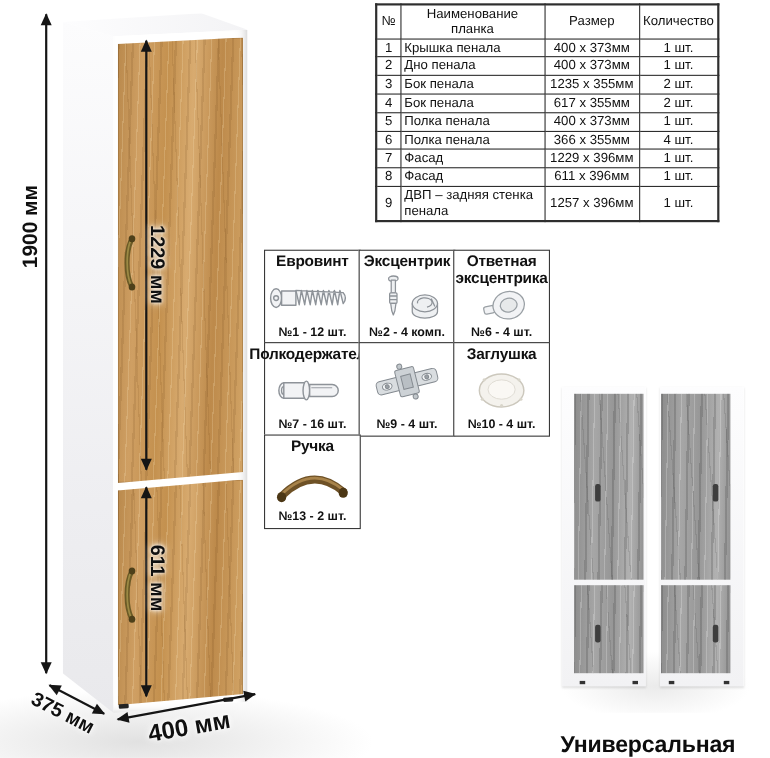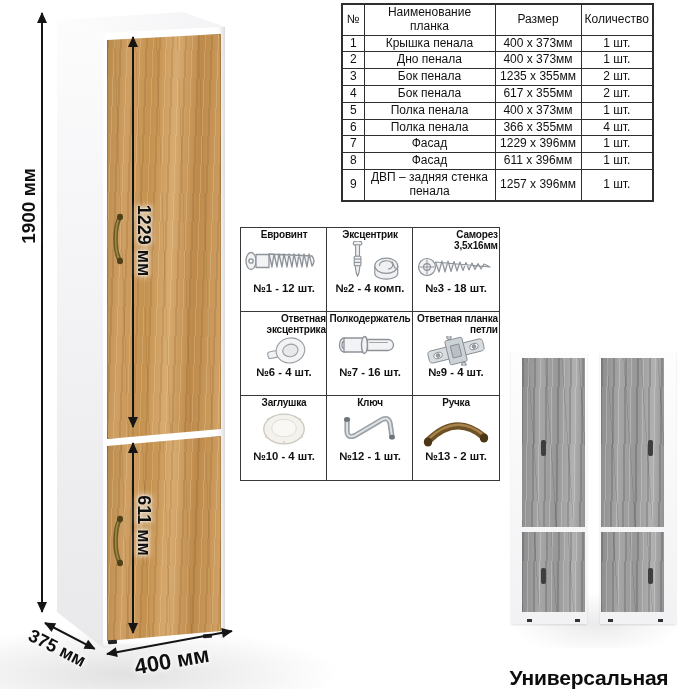--- a/index.html
+++ b/index.html
@@ -54,31 +54,31 @@
   .lab-611{left:88px;top:515px;width:110px;font-size:18px;transform:rotate(90deg);}
   .lab-375{left:16px;top:638px;width:82px;font-size:18px;transform:rotate(27deg);}
   .lab-400{left:116px;top:648px;width:112px;font-size:22px;transform:rotate(-10deg);}
 
   
   .parts-table{position:absolute;left:341px;top:3px;border-collapse:collapse;table-layout:fixed;background:#fff;border:2px solid #2e2e2e;}
   .parts-table th,.parts-table td{border:1.5px solid #2e2e2e;font-size:12px;line-height:1.15;padding:1px 3px;vertical-align:middle;}
   .parts-table th{font-weight:400;text-align:center;height:15px;}
   .parts-table td{height:13px;}
   .parts-table .c0{text-align:center;}
-  .parts-table .c1{text-align:center;}
+  .parts-table .c1{text-align:left;}
   .parts-table .c2,.parts-table .c3{text-align:center;}
 
   
   .hw-grid{position:absolute;left:241px;top:228px;display:grid;grid-template-columns:repeat(3,86px);grid-auto-rows:84px;}
   .hw-cell{border:1.6px solid #383838;margin:-0.8px;background:#fff;display:flex;flex-direction:column;align-items:center;
     padding:2px 1px 2px 1px;box-sizing:border-box;}
-  .hw-title{font-size:10px;font-weight:700;text-align:right;line-height:1.08;letter-spacing:-0.2px;}
+  .hw-title{font-size:14px;font-weight:700;text-align:center;line-height:1.08;letter-spacing:-0.2px;}
   .hw-icon{flex:1;display:flex;align-items:center;justify-content:center;width:100%;overflow:hidden;}
   .hw-icon svg{max-width:80px;max-height:44px;}
-  .hw-qty{font-size:11.3px;font-weight:700;text-align:center;white-space:nowrap;padding-bottom:16px;}
+  .hw-qty{font-size:11.3px;font-weight:700;text-align:center;white-space:nowrap;padding-bottom:2px;}
 
   
   .gcab{position:absolute;top:352px;width:76px;height:272px;background:linear-gradient(180deg,#fdfdfe,#f2f2f4);
     box-shadow:0 1px 2px rgba(0,0,0,.12);}
   .gcab-left{left:511px;}
   .gcab-right{left:600px;}
   .gdoor{position:absolute;}
   .graywood{background:
     repeating-linear-gradient(91deg, rgba(35,35,35,.18) 0 2px, rgba(0,0,0,0) 2px 6px, rgba(255,255,255,.22) 6px 7px, rgba(0,0,0,0) 7px 12px),
     repeating-linear-gradient(86deg, rgba(60,60,60,.15) 0 1px, rgba(0,0,0,0) 1px 17px),
@@ -256,34 +256,20 @@
    <path d="M45 28 v8 a12 6 0 0 0 24 0 v-8"></path>
               <ellipse cx="57" cy="28" rx="12" ry="8"></ellipse>
    <path d="M57 28 m-7 0 a7 4.5 0 1 1 9 3.5" fill="none"></path>
               <line x1="63" y1="23.5" x2="66.5" y2="31"></line>
             </g>
           </svg>
         </div>
         <div class="hw-qty">№2 - 4 комп.</div>
       </div>
       <div class="hw-cell">
-        <div class="hw-title">Саморез 3,5х16мм</div>
-        <div class="hw-icon">
-          <svg viewBox="0 0 80 34" width="80" height="34">
-            <g stroke="#8e9399" fill="#f2f3f5" stroke-width="1.2" stroke-linejoin="round">
-   <circle cx="11" cy="17" r="8.5"></circle>
-              <circle cx="11" cy="17" r="3.4" fill="none"></circle>
-   <path d="M11 9.5 v15 M3.5 17 h15" fill="none" stroke-width="1"></path>
-   <path d="M19.5 12 L23 22 L26 11 L29 22 L32 11 L35 21.5 L38 11.5 L41 21 L44 12 L47 20.5 L50 12.5 L53 20 L56 13 L59 19.5 L62 13.5 L65 19 L68 14 L74 17 Z"></path>
-            </g>
-          </svg>
-        </div>
-        <div class="hw-qty">№3 - 18 шт.</div>
-      </div>
-      <div class="hw-cell">
         <div class="hw-title">Ответная эксцентрика</div>
         <div class="hw-icon">
           <svg viewBox="0 0 80 46" width="80" height="46">
             <g stroke="#9aa0a5" fill="#f2f3f5" stroke-width="1.2" transform="rotate(-12 44 24)">
    <rect x="23" y="20" width="10" height="7" rx="2"></rect>
    <ellipse cx="47" cy="23" rx="15" ry="13"></ellipse>
               <ellipse cx="47" cy="23" rx="8" ry="6.5" fill="#e7e9ea"></ellipse>
             </g>
           </svg>
         </div>
@@ -299,21 +285,20 @@
    <path d="M14 13 H33 V27 H14 Z"></path>
    <ellipse cx="34.5" cy="20" rx="3" ry="8.5"></ellipse>
    <path d="M37.5 14.5 H58 a5.5 5.5 0 0 1 0 11 H37.5 Z"></path>
               <line x1="39" y1="17.5" x2="58" y2="17.5" stroke-width=".8"></line>
             </g>
           </svg>
         </div>
         <div class="hw-qty">№7 - 16 шт.</div>
       </div>
       <div class="hw-cell">
-        <div class="hw-title">Ответная планка петли</div>
         <div class="hw-icon">
           <svg viewBox="0 0 80 50" width="80" height="50">
             <g transform="rotate(-14 40 25)" stroke="#848a90" stroke-width="1">
    <rect x="8" y="18" width="64" height="14" rx="4" fill="#d9dde0"></rect>
    <rect x="30" y="11" width="20" height="28" rx="2" fill="#cdd2d6"></rect>
    <rect x="35" y="18" width="10" height="14" fill="#b9bfc4"></rect>
    <ellipse cx="19" cy="25" rx="5" ry="3.5" fill="#f2f4f5"></ellipse>
               <ellipse cx="61" cy="25" rx="5" ry="3.5" fill="#f2f4f5"></ellipse>
    <circle cx="19" cy="25" r="2" fill="#9aa0a5"></circle>
               <circle cx="61" cy="25" r="2" fill="#9aa0a5"></circle>
@@ -335,32 +320,20 @@
               <circle cx="58" cy="14" r="1.6"></circle>
               <circle cx="20" cy="34" r="1.6"></circle>
               <circle cx="60" cy="34" r="1.6"></circle>
               <circle cx="40" cy="40.5" r="1.6"></circle>
             </g>
           </svg>
         </div>
         <div class="hw-qty">№10 - 4 шт.</div>
       </div>
       <div class="hw-cell">
-        <div class="hw-title">Ключ</div>
-        <div class="hw-icon">
-          <svg viewBox="0 0 80 46" width="80" height="46">
-   <path d="M16 14 L16 25 Q16 33 24 30 L51 14 Q59 9 61 17 L63 31" fill="none" stroke="#9aa0a5" stroke-width="5.5" stroke-linecap="round" stroke-linejoin="round"></path>
-   <path d="M16 14 L16 25 Q16 33 24 30 L51 14 Q59 9 61 17 L63 31" fill="none" stroke="#dfe2e4" stroke-width="2" stroke-linecap="round" stroke-linejoin="round"></path>
-   <ellipse cx="16" cy="13" rx="3.2" ry="2.6" fill="#6f757a"></ellipse>
-            <ellipse cx="63" cy="31.5" rx="3" ry="2.6" fill="#6f757a"></ellipse>
-          </svg>
-        </div>
-        <div class="hw-qty">№12 - 1 шт.</div>
-      </div>
-      <div class="hw-cell">
         <div class="hw-title">Ручка</div>
         <div class="hw-icon">
           <svg viewBox="0 0 80 44" width="80" height="44">
    <path d="M12 34 Q40 6 68 30" fill="none" stroke="#6e5126" stroke-width="7" stroke-linecap="round"></path>
    <path d="M12 32.5 Q40 5 68 28.5" fill="none" stroke="#a8834a" stroke-width="2.4" stroke-linecap="round"></path>
    <ellipse cx="12" cy="35" rx="4.2" ry="4.6" fill="#4c3715"></ellipse>
             <ellipse cx="68" cy="31" rx="4.2" ry="4.6" fill="#4c3715"></ellipse>
           </svg>
         </div>
         <div class="hw-qty">№13 - 2 шт.</div>

